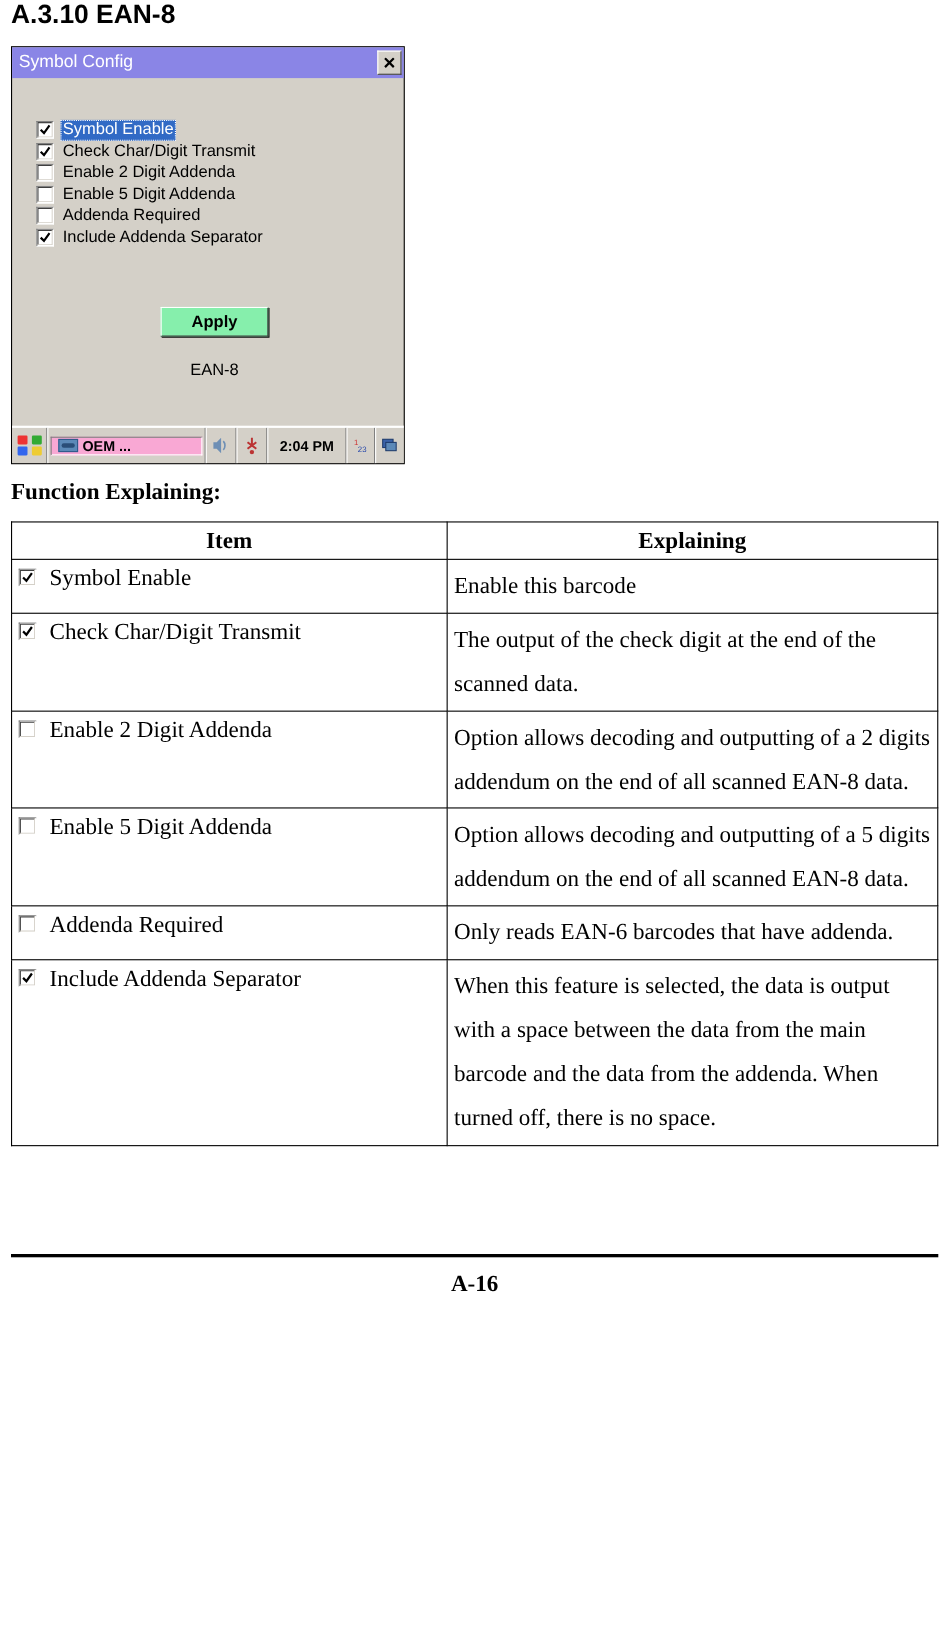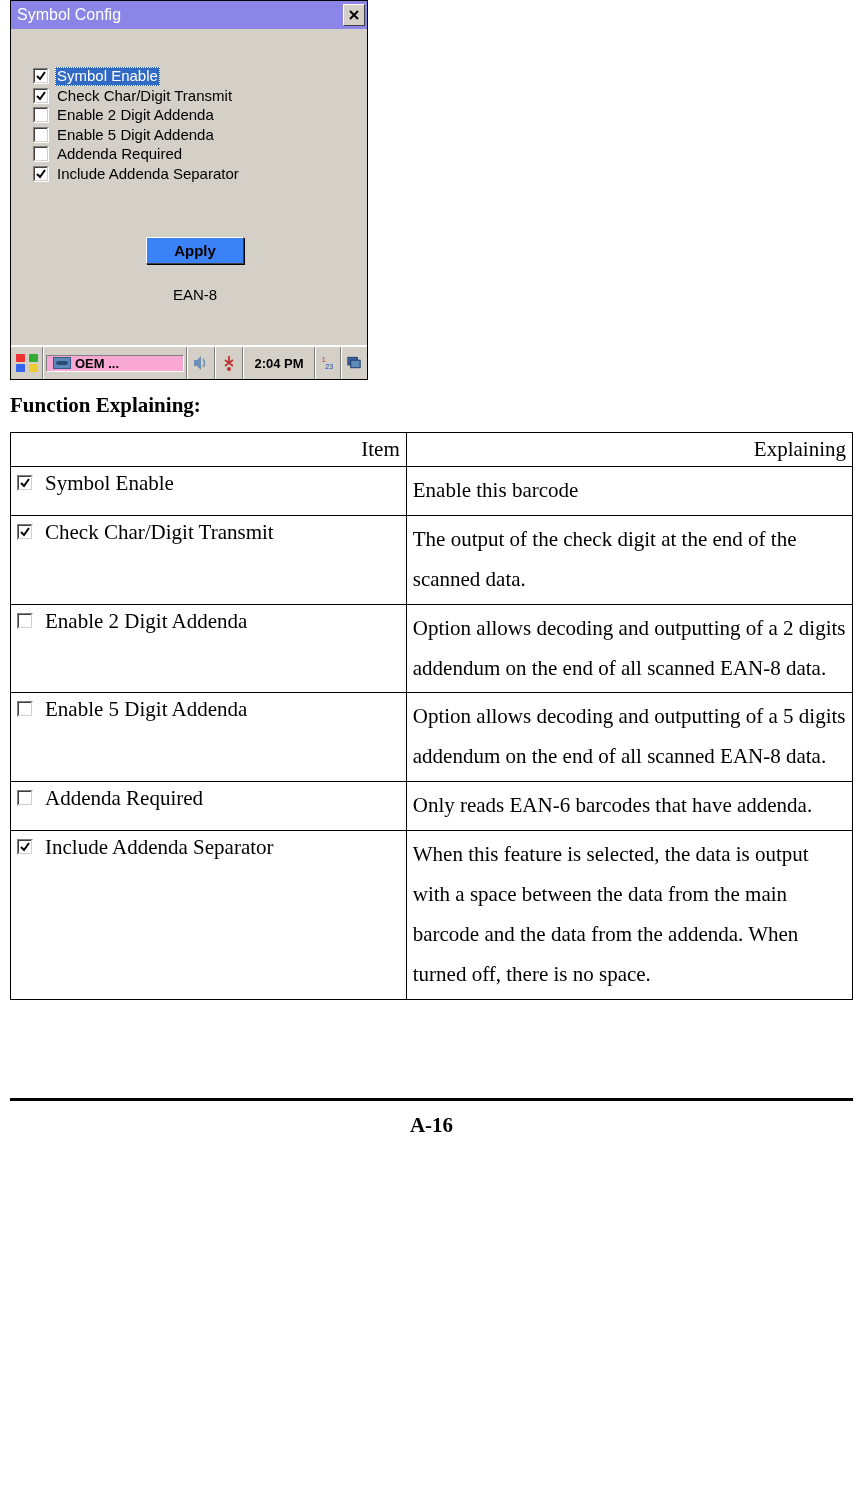--- a/index.html
+++ b/index.html
@@ -85,21 +85,21 @@
     color: #fff;
     border: 1px dotted #fff;
     padding: 0 1px;
   }
   .options-block { margin-bottom: 54px; }
   .apply-row { text-align: center; margin-bottom: 22px; }
   .apply-btn {
     display: inline-block;
     min-width: 98px;
     padding: 4px 0;
-    background: #3b82f6;
+    background: #86efac;
     border: 1px solid #404040;
     border-top-color: #fff;
     border-left-color: #fff;
     box-shadow: 1px 1px 0 #000;
     font-family: Tahoma, Arial, sans-serif;
     font-weight: bold;
     font-size: 15px;
     text-align: center;
   }
   .subtitle-row {
@@ -172,22 +172,22 @@
     width: 100%;
     font-size: 21px;
   }
   table.func th, table.func td {
     border: 1px solid #000;
     padding: 4px 6px;
     vertical-align: top;
     text-align: left;
   }
   table.func th {
-    font-weight: normal;
-    text-align: right;
+    font-weight: bold;
+    text-align: center;
   }
   table.func th:first-child { width: 47%; }
   .item-cell {
     display: flex;
     align-items: flex-start;
     gap: 12px;
   }
   .item-cell .cb { margin-top: 4px; }
   .explain { line-height: 1.9; }
   .footer-rule {
@@ -199,20 +199,21 @@
     text-align: center;
     font-weight: bold;
     font-size: 21px;
     padding-bottom: 8px;
   }
 </style>
 </head>
 <body>
 
 <div class="page">
+  <h2 class="section-title">A.3.10 EAN-8</h2>
 
   <div class="screenshot-wrap">
     <div class="titlebar">
       <span class="titlebar-text">Symbol Config</span>
       <span class="close-btn">
         <svg width="10" height="10" viewBox="0 0 10 10">
             <path d="M1 1 L9 9 M9 1 L1 9" stroke="#000" stroke-width="2"></path>
           </svg>
       </span>
     </div>

